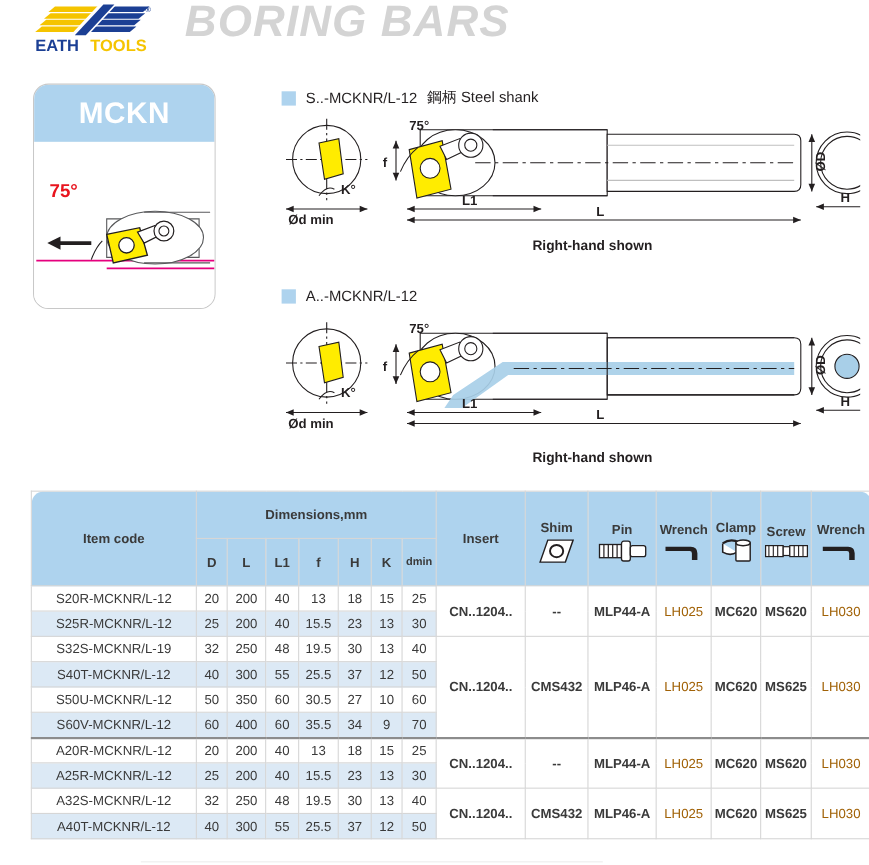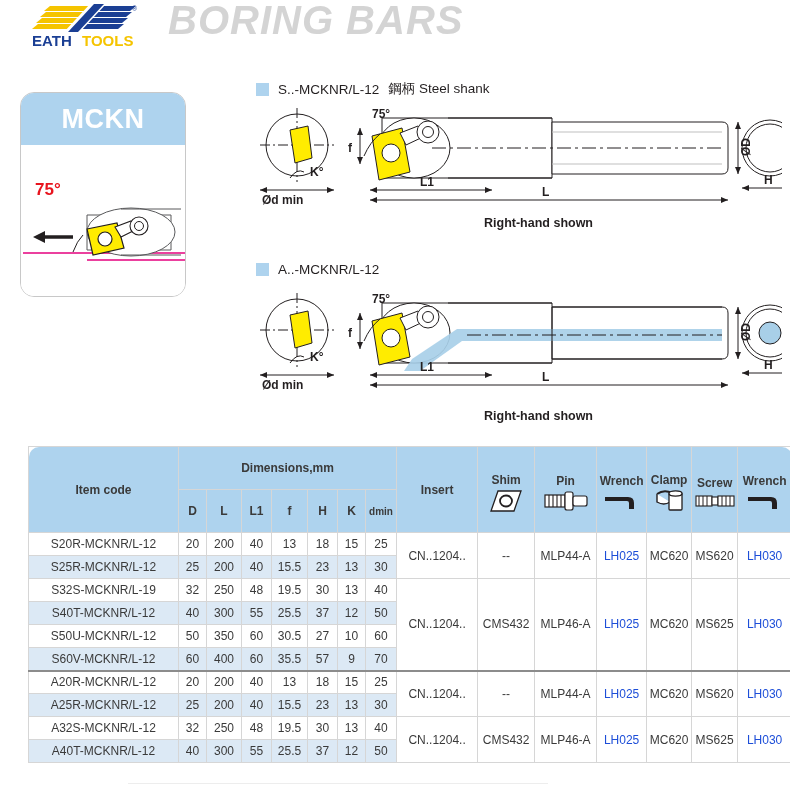--- a/index.html
+++ b/index.html
@@ -18,24 +18,24 @@
   .logo-wrap{ position:absolute; left:20px; top:2px; width:140px; height:48px; }
   .logo-svg{ display:block; }
   .brand-title{
     position:absolute; left:168px; top:-2px;
     font-size:40px; font-weight:bold; font-style:italic;
     color:#d4d4d4; letter-spacing:1px; white-space:nowrap;
   }
 
   
   .product-card{
-    position:absolute; left:20px; top:76px;
+    position:absolute; left:30px; top:76px;
     width:166px; height:205px;
     border:1px solid #c8c8c8; border-radius:14px;
-    background:#fff; overflow:hidden;margin-top:16px;
+    background:#fff; overflow:hidden;
   }
   .card-head{
     height:52px; background:#aed3ee;
     display:flex; align-items:center; justify-content:center;
   }
   .card-head-text{
     color:#ffffff; font-size:27px; font-weight:bold; letter-spacing:.5px;
   }
   .card-body{ position:relative; height:152px; background:#fff; }
   .card-angle{
@@ -77,22 +77,22 @@
   thead th.acc{ padding-top:8px; }
   .acc-label{ display:block; font-size:12px; font-weight:bold; line-height:13px; }
   .acc-ico{ display:block; margin:2px auto 0; }
   .hdr-tl{ border-top-left-radius:10px; }
   .hdr-tr{ border-top-right-radius:10px; }
 
   tbody td{ height:23px; }
   tbody tr.alt td{ background:#dce9f5;margin-left:16px; }
   td.code{ font-weight:normal; color:#3a3a3a; font-size:12.5px; text-align:center; }
   td.dim{ font-size:12.5px; }
-  td.grp{ background:#ffffff !important; font-size:12.5px; font-weight:normal; color:#3a3a3a; }
-  td.grp.muted{ font-weight:normal; color:#1d4ed8; }
+  td.grp{ background:#ffffff !important; font-size:12.5px; font-weight:bold; color:#3a3a3a; }
+  td.grp.muted{ font-weight:normal; color:#a16207; }
   tr.sep td{ border-top:2px solid #8c8c8c; }
   .foot-line{ position:absolute; left:128px; top:783px; width:420px; height:1px; background:#ededed; }
 </style>
 </head>
 <body>
 
 <div class="page-header">
   <div class="logo-wrap">
     <svg class="logo-svg" width="140" height="48" viewBox="0 0 140 48">
       <g>
@@ -443,21 +443,21 @@
           <td class="dim">27</td>
           <td class="dim">10</td>
           <td class="dim">60</td>
         </tr>
         <tr class="alt">
           <td class="code">S60V-MCKNR/L-12</td>
           <td class="dim">60</td>
           <td class="dim">400</td>
           <td class="dim">60</td>
           <td class="dim">35.5</td>
-          <td class="dim">57</td>
+          <td class="dim">34</td>
           <td class="dim">9</td>
           <td class="dim">70</td>
         </tr>
         <tr class=" sep">
           <td class="code">A20R-MCKNR/L-12</td>
           <td class="dim">20</td>
           <td class="dim">200</td>
           <td class="dim">40</td>
           <td class="dim">13</td>
           <td class="dim">18</td>

